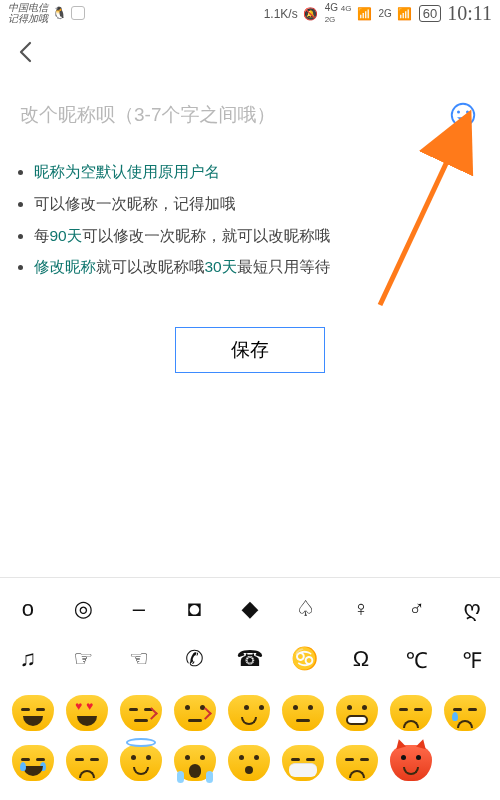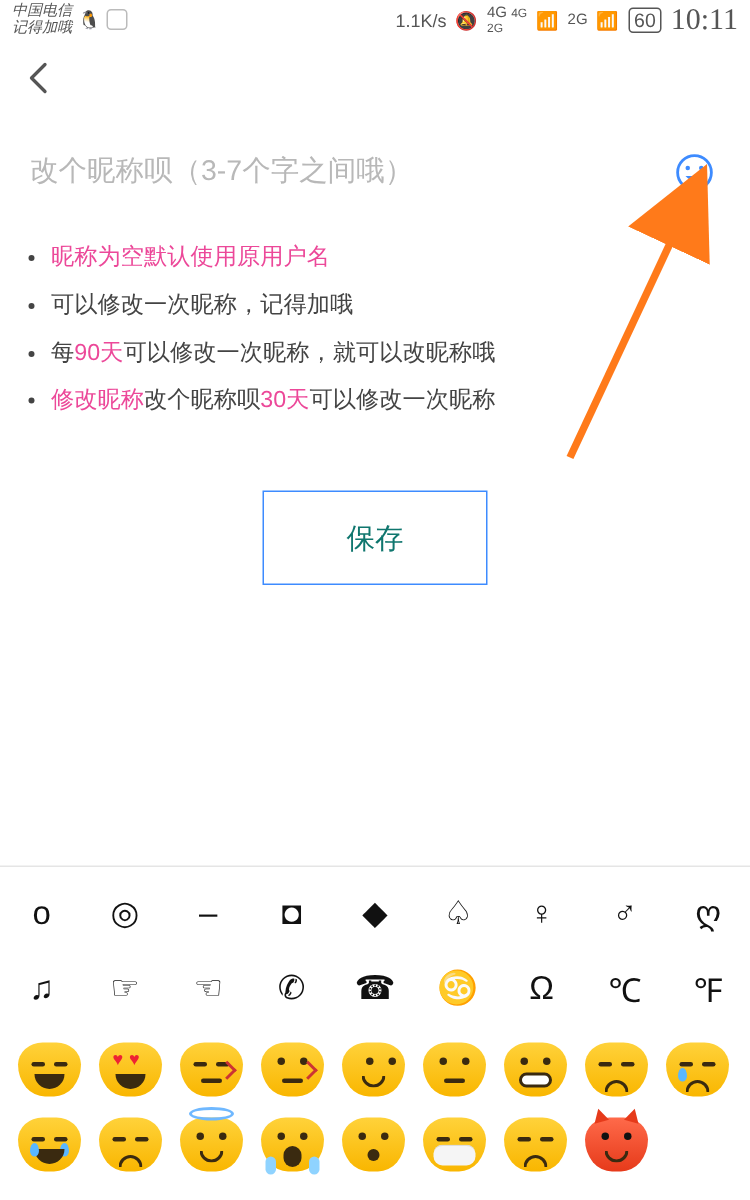--- a/index.html
+++ b/index.html
@@ -59,29 +59,29 @@
     width: 34px; height: 34px;
     display:flex; align-items:center; justify-content:center;
   }
   .rules {
     padding: 20px 30px 0 30px;
     font-size: 15.5px;
     line-height: 2.05;
     color: #444;
   }
   .rules li { list-style: disc; margin-left: 4px; }
-  .accent { color: #ec4899; }
+  .accent { color: #0f766e; }
   .save-btn {
     display: block;
     margin: 44px auto 0 auto;
     width: 150px;
-    height: 63px;
+    height: 46px;
     background: #fff;
     border: 1.5px solid #3d8bff;
-    color: #0f766e;
+    color: #000000;
     font-size: 19px;
     cursor: pointer;
   }
   .arrow {
     position: absolute;
     pointer-events: none;
   }
   
   .kbd {
     position: absolute;
@@ -188,21 +188,21 @@
       <circle cx="26" cy="16" r="2" fill="#3d8bff"></circle>
       <path d="M12 23 Q20 32 28 23 Z" fill="#3d8bff"></path>
     </svg>
   </div>
 </div>
 
 <ul class="rules">
   <li><span class="accent">昵称为空默认使用原用户名</span></li>
   <li>可以修改一次昵称，记得加哦</li>
   <li><span>每</span><span class="accent">90天</span><span>可以修改一次昵称，就可以改昵称哦</span></li>
-  <li><span class="accent">修改昵称</span><span>改个昵称呗</span><span class="accent">30天</span><span>可以修改一次昵称</span></li>
+  <li><span class="accent">修改昵称</span><span>就可以改昵称哦</span><span class="accent">30天</span><span>最短只用等待</span></li>
 </ul>
 
 <button class="save-btn">保存</button>
 
 <svg class="arrow" style="left:360px;top:105px;" width="130" height="210">
   <defs>
       <marker id="ah" markerWidth="12" markerHeight="12" refX="9" refY="6" orient="auto">
         <path d="M0,0 L12,6 L0,12 Z" fill="#ff7a1a"></path>
       </marker>
     </defs>

